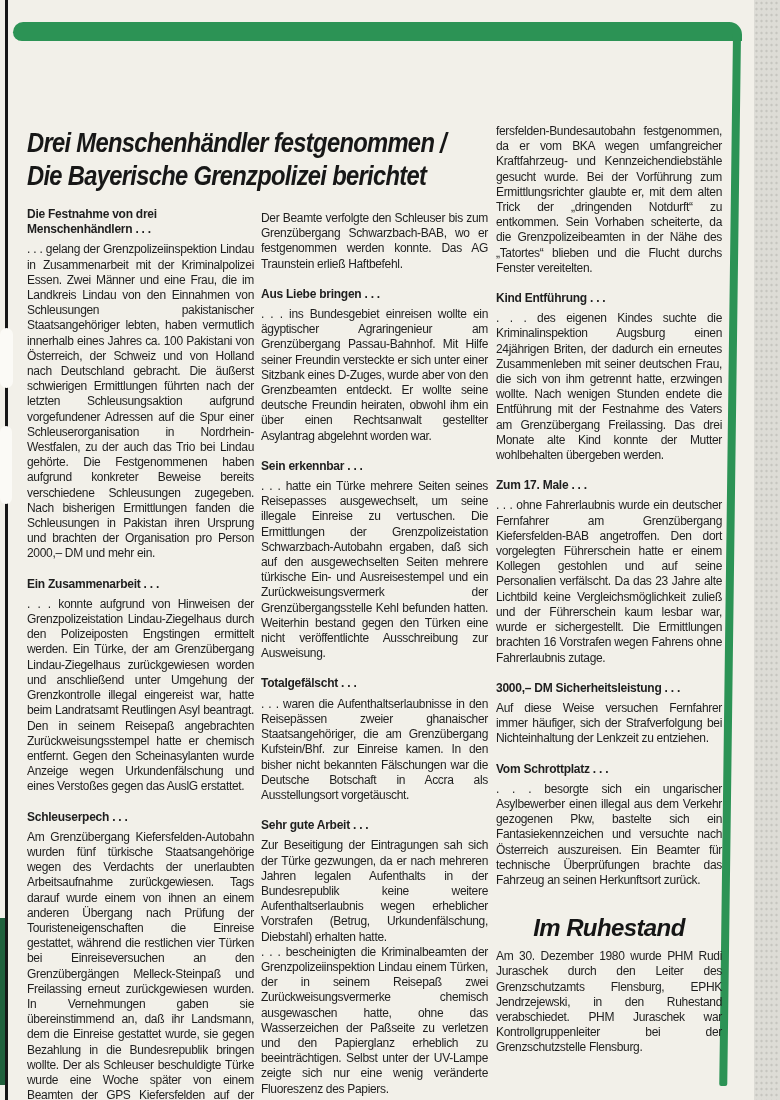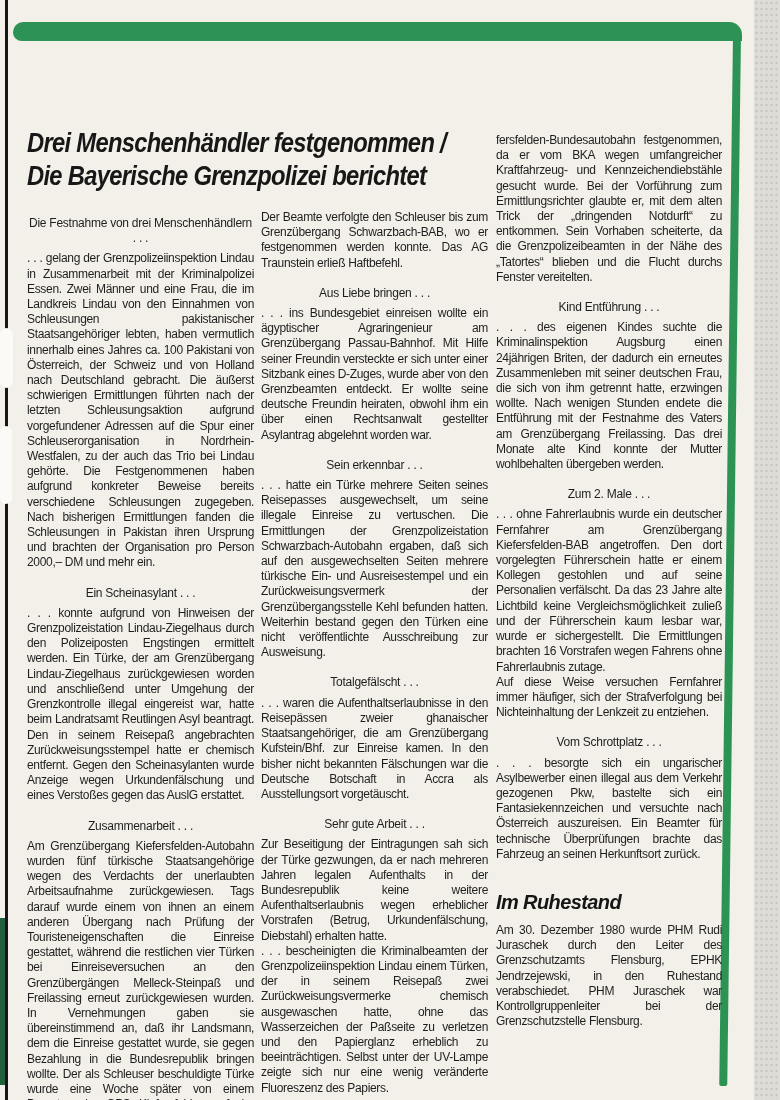--- a/index.html
+++ b/index.html
@@ -49,36 +49,36 @@
   }
 
   .col {
     position: absolute; width: 227px;
     font-size: 12px; line-height: 15.2px;
     letter-spacing: -0.32px;
     text-align: justify;
     color: #1e1e1e;
   }
   #col-left   { left: 27px;  top: 207px; }
-  #col-middle { left: 261px; top: 201px; }
+  #col-middle { left: 261px; top: 211px; }
   #col-right  { left: 496px; top: 124px; width: 226px; }
 
   .col .bpara { margin: 0; }
   .col .bhead {
-    font-weight: normal; margin: 15px 0 5px;
-    text-align: center; letter-spacing: -0.25px;
+    font-weight: bold; margin: 15px 0 5px;
+    text-align: left; letter-spacing: -0.25px;
   }
   .col .section-head {
     font-weight: bold; font-style: italic;
-    font-size: 20px; line-height: 24px;
+    font-size: 24px; line-height: 24px;
     margin: 28px 0 9px;
     letter-spacing: -0.6px;
-    text-align: left; color: #151515;
+    text-align: center; color: #151515;
   }
-  .col > :first-child { margin-top: 9px; }
+  .col > :first-child { margin-top: 0; }
 
   .page-number {
     position: absolute; left: 719px; top: 1104px;
     font-size: 9px; font-weight: bold; color: #222;
   }
 </style>
 </head>
 <body>
 
 <div class="paper"></div>
@@ -92,43 +92,44 @@
 <div class="green-side"></div>
 
 <div class="headline">
   <div>Drei Menschenhändler festgenommen /</div>
   <div>Die Bayerische Grenzpolizei berichtet</div>
 </div>
 
 <div class="col" id="col-left">
     <div class="bhead">Die Festnahme von drei Menschenhändlern . . .</div>
     <p class="bpara">. . . gelang der Grenzpolizeiinspektion Lindau in Zusammenarbeit mit der Kriminalpolizei Essen. Zwei Männer und eine Frau, die im Landkreis Lindau von den Einnahmen von Schleusungen pakistanischer Staatsangehöriger lebten, haben vermutlich innerhalb eines Jahres ca. 100 Pakistani von Österreich, der Schweiz und von Holland nach Deutschland gebracht. Die äußerst schwierigen Ermittlungen führten nach der letzten Schleusungsaktion aufgrund vorgefundener Adressen auf die Spur einer Schleuserorganisation in Nordrhein-Westfalen, zu der auch das Trio bei Lindau gehörte. Die Festgenommenen haben aufgrund konkreter Beweise bereits verschiedene Schleusungen zugegeben. Nach bisherigen Ermittlungen fanden die Schleusungen in Pakistan ihren Ursprung und brachten der Organisation pro Person 2000,– DM und mehr ein.</p>
-    <div class="bhead">Ein Scheinasylant . . .</div>
+    <div class="bhead">Ein Zusammenarbeit . . .</div>
     <p class="bpara">. . . konnte aufgrund von Hinweisen der Grenzpolizeistation Lindau-Ziegelhaus durch den Polizeiposten Engstingen ermittelt werden. Ein Türke, der am Grenzübergang Lindau-Ziegelhaus zurückgewiesen worden und anschließend unter Umgehung der Grenzkontrolle illegal eingereist war, hatte beim Landratsamt Reutlingen Asyl beantragt. Den in seinem Reisepaß angebrachten Zurückweisungsstempel hatte er chemisch entfernt. Gegen den Scheinasylanten wurde Anzeige wegen Urkundenfälschung und eines Verstoßes gegen das AuslG erstattet.</p>
-    <div class="bhead">Zusammenarbeit . . .</div>
+    <div class="bhead">Schleuserpech . . .</div>
     <p class="bpara">Am Grenzübergang Kiefersfelden-Autobahn wurden fünf türkische Staatsangehörige wegen des Verdachts der unerlaubten Arbeitsaufnahme zurückgewiesen. Tags darauf wurde einem von ihnen an einem anderen Übergang nach Prüfung der Touristeneigenschaften die Einreise gestattet, während die restlichen vier Türken bei Einreiseversuchen an den Grenzübergängen Melleck-Steinpaß und Freilassing erneut zurückgewiesen wurden. In Vernehmungen gaben sie übereinstimmend an, daß ihr Landsmann, dem die Einreise gestattet wurde, sie gegen Bezahlung in die Bundesrepublik bringen wollte. Der als Schleuser beschuldigte Türke wurde eine Woche später von einem Beamten der GPS Kiefersfelden auf der Autobahn München–Salzburg mit einem Pkw gesehen.</p>
   </div>
 <div class="col" id="col-middle">
     <p class="bpara">Der Beamte verfolgte den Schleuser bis zum Grenzübergang Schwarzbach-BAB, wo er festgenommen werden konnte. Das AG Traunstein erließ Haftbefehl.</p>
     <div class="bhead">Aus Liebe bringen . . .</div>
     <p class="bpara">. . . ins Bundesgebiet einreisen wollte ein ägyptischer Agraringenieur am Grenzübergang Passau-Bahnhof. Mit Hilfe seiner Freundin versteckte er sich unter einer Sitzbank eines D-Zuges, wurde aber von den Grenzbeamten entdeckt. Er wollte seine deutsche Freundin heiraten, obwohl ihm ein über einen Rechtsanwalt gestellter Asylantrag abgelehnt worden war.</p>
     <div class="bhead">Sein erkennbar . . .</div>
     <p class="bpara">. . . hatte ein Türke mehrere Seiten seines Reisepasses ausgewechselt, um seine illegale Einreise zu vertuschen. Die Ermittlungen der Grenzpolizeistation Schwarzbach-Autobahn ergaben, daß sich auf den ausgewechselten Seiten mehrere türkische Ein- und Ausreisestempel und ein Zurückweisungsvermerk der Grenzübergangsstelle Kehl befunden hatten. Weiterhin bestand gegen den Türken eine nicht veröffentlichte Ausschreibung zur Ausweisung.</p>
     <div class="bhead">Totalgefälscht . . .</div>
     <p class="bpara">. . . waren die Aufenthaltserlaubnisse in den Reisepässen zweier ghanaischer Staatsangehöriger, die am Grenzübergang Kufstein/Bhf. zur Einreise kamen. In den bisher nicht bekannten Fälschungen war die Deutsche Botschaft in Accra als Ausstellungsort vorgetäuscht.</p>
     <div class="bhead">Sehr gute Arbeit . . .</div>
     <p class="bpara">Zur Beseitigung der Eintragungen sah sich der Türke gezwungen, da er nach mehreren Jahren legalen Aufenthalts in der Bundesrepublik keine weitere Aufenthaltserlaubnis wegen erheblicher Vorstrafen (Betrug, Urkundenfälschung, Diebstahl) erhalten hatte.</p>
     <p class="bpara">. . . bescheinigten die Kriminalbeamten der Grenzpolizeiinspektion Lindau einem Türken, der in seinem Reisepaß zwei Zurückweisungsvermerke chemisch ausgewaschen hatte, ohne das Wasserzeichen der Paßseite zu verletzen und den Papierglanz erheblich zu beeinträchtigen. Selbst unter der UV-Lampe zeigte sich nur eine wenig veränderte Fluoreszenz des Papiers.</p>
   </div>
 <div class="col" id="col-right">
     <p class="bpara">fersfelden-Bundesautobahn festgenommen, da er vom BKA wegen umfangreicher Kraftfahrzeug- und Kennzeichendiebstähle gesucht wurde. Bei der Vorführung zum Ermittlungsrichter glaubte er, mit dem alten Trick der „dringenden Notdurft“ zu entkommen. Sein Vorhaben scheiterte, da die Grenzpolizeibeamten in der Nähe des „Tatortes“ blieben und die Flucht durchs Fenster vereitelten.</p>
     <div class="bhead">Kind Entführung . . .</div>
     <p class="bpara">. . . des eigenen Kindes suchte die Kriminalinspektion Augsburg einen 24jährigen Briten, der dadurch ein erneutes Zusammenleben mit seiner deutschen Frau, die sich von ihm getrennt hatte, erzwingen wollte. Nach wenigen Stunden endete die Entführung mit der Festnahme des Vaters am Grenzübergang Freilassing. Das drei Monate alte Kind konnte der Mutter wohlbehalten übergeben werden.</p>
-    <div class="bhead">Zum 2. Male . . .</div>
+    <div class="bhead">Zum 17. Male . . .</div>
     <p class="bpara">. . . ohne Fahrerlaubnis wurde ein deutscher Fernfahrer am Grenzübergang Kiefersfelden-BAB angetroffen. Den dort vorgelegten Führerschein hatte er einem Kollegen gestohlen und auf seine Personalien verfälscht. Da das 23 Jahre alte Lichtbild keine Vergleichsmöglichkeit zuließ und der Führerschein kaum lesbar war, wurde er sichergestellt. Die Ermittlungen brachten 16 Vorstrafen wegen Fahrens ohne Fahrerlaubnis zutage.</p>
+    <div class="bhead">3000,– DM Sicherheitsleistung . . .</div>
     <p class="bpara">Auf diese Weise versuchen Fernfahrer immer häufiger, sich der Strafverfolgung bei Nichteinhaltung der Lenkzeit zu entziehen.</p>
     <div class="bhead">Vom Schrottplatz . . .</div>
     <p class="bpara">. . . besorgte sich ein ungarischer Asylbewerber einen illegal aus dem Verkehr gezogenen Pkw, bastelte sich ein Fantasiekennzeichen und versuchte nach Österreich auszureisen. Ein Beamter für technische Überprüfungen brachte das Fahrzeug an seinen Herkunftsort zurück.</p>
     <div class="section-head">Im Ruhestand</div>
     <p class="bpara">Am 30. Dezember 1980 wurde PHM Rudi Juraschek durch den Leiter des Grenzschutzamts Flensburg, EPHK Jendrzejewski, in den Ruhestand verabschiedet. PHM Juraschek war Kontrollgruppenleiter bei der Grenzschutzstelle Flensburg.</p>
   </div>
 
 <div class="page-number">29</div>
 
 </body></html>

